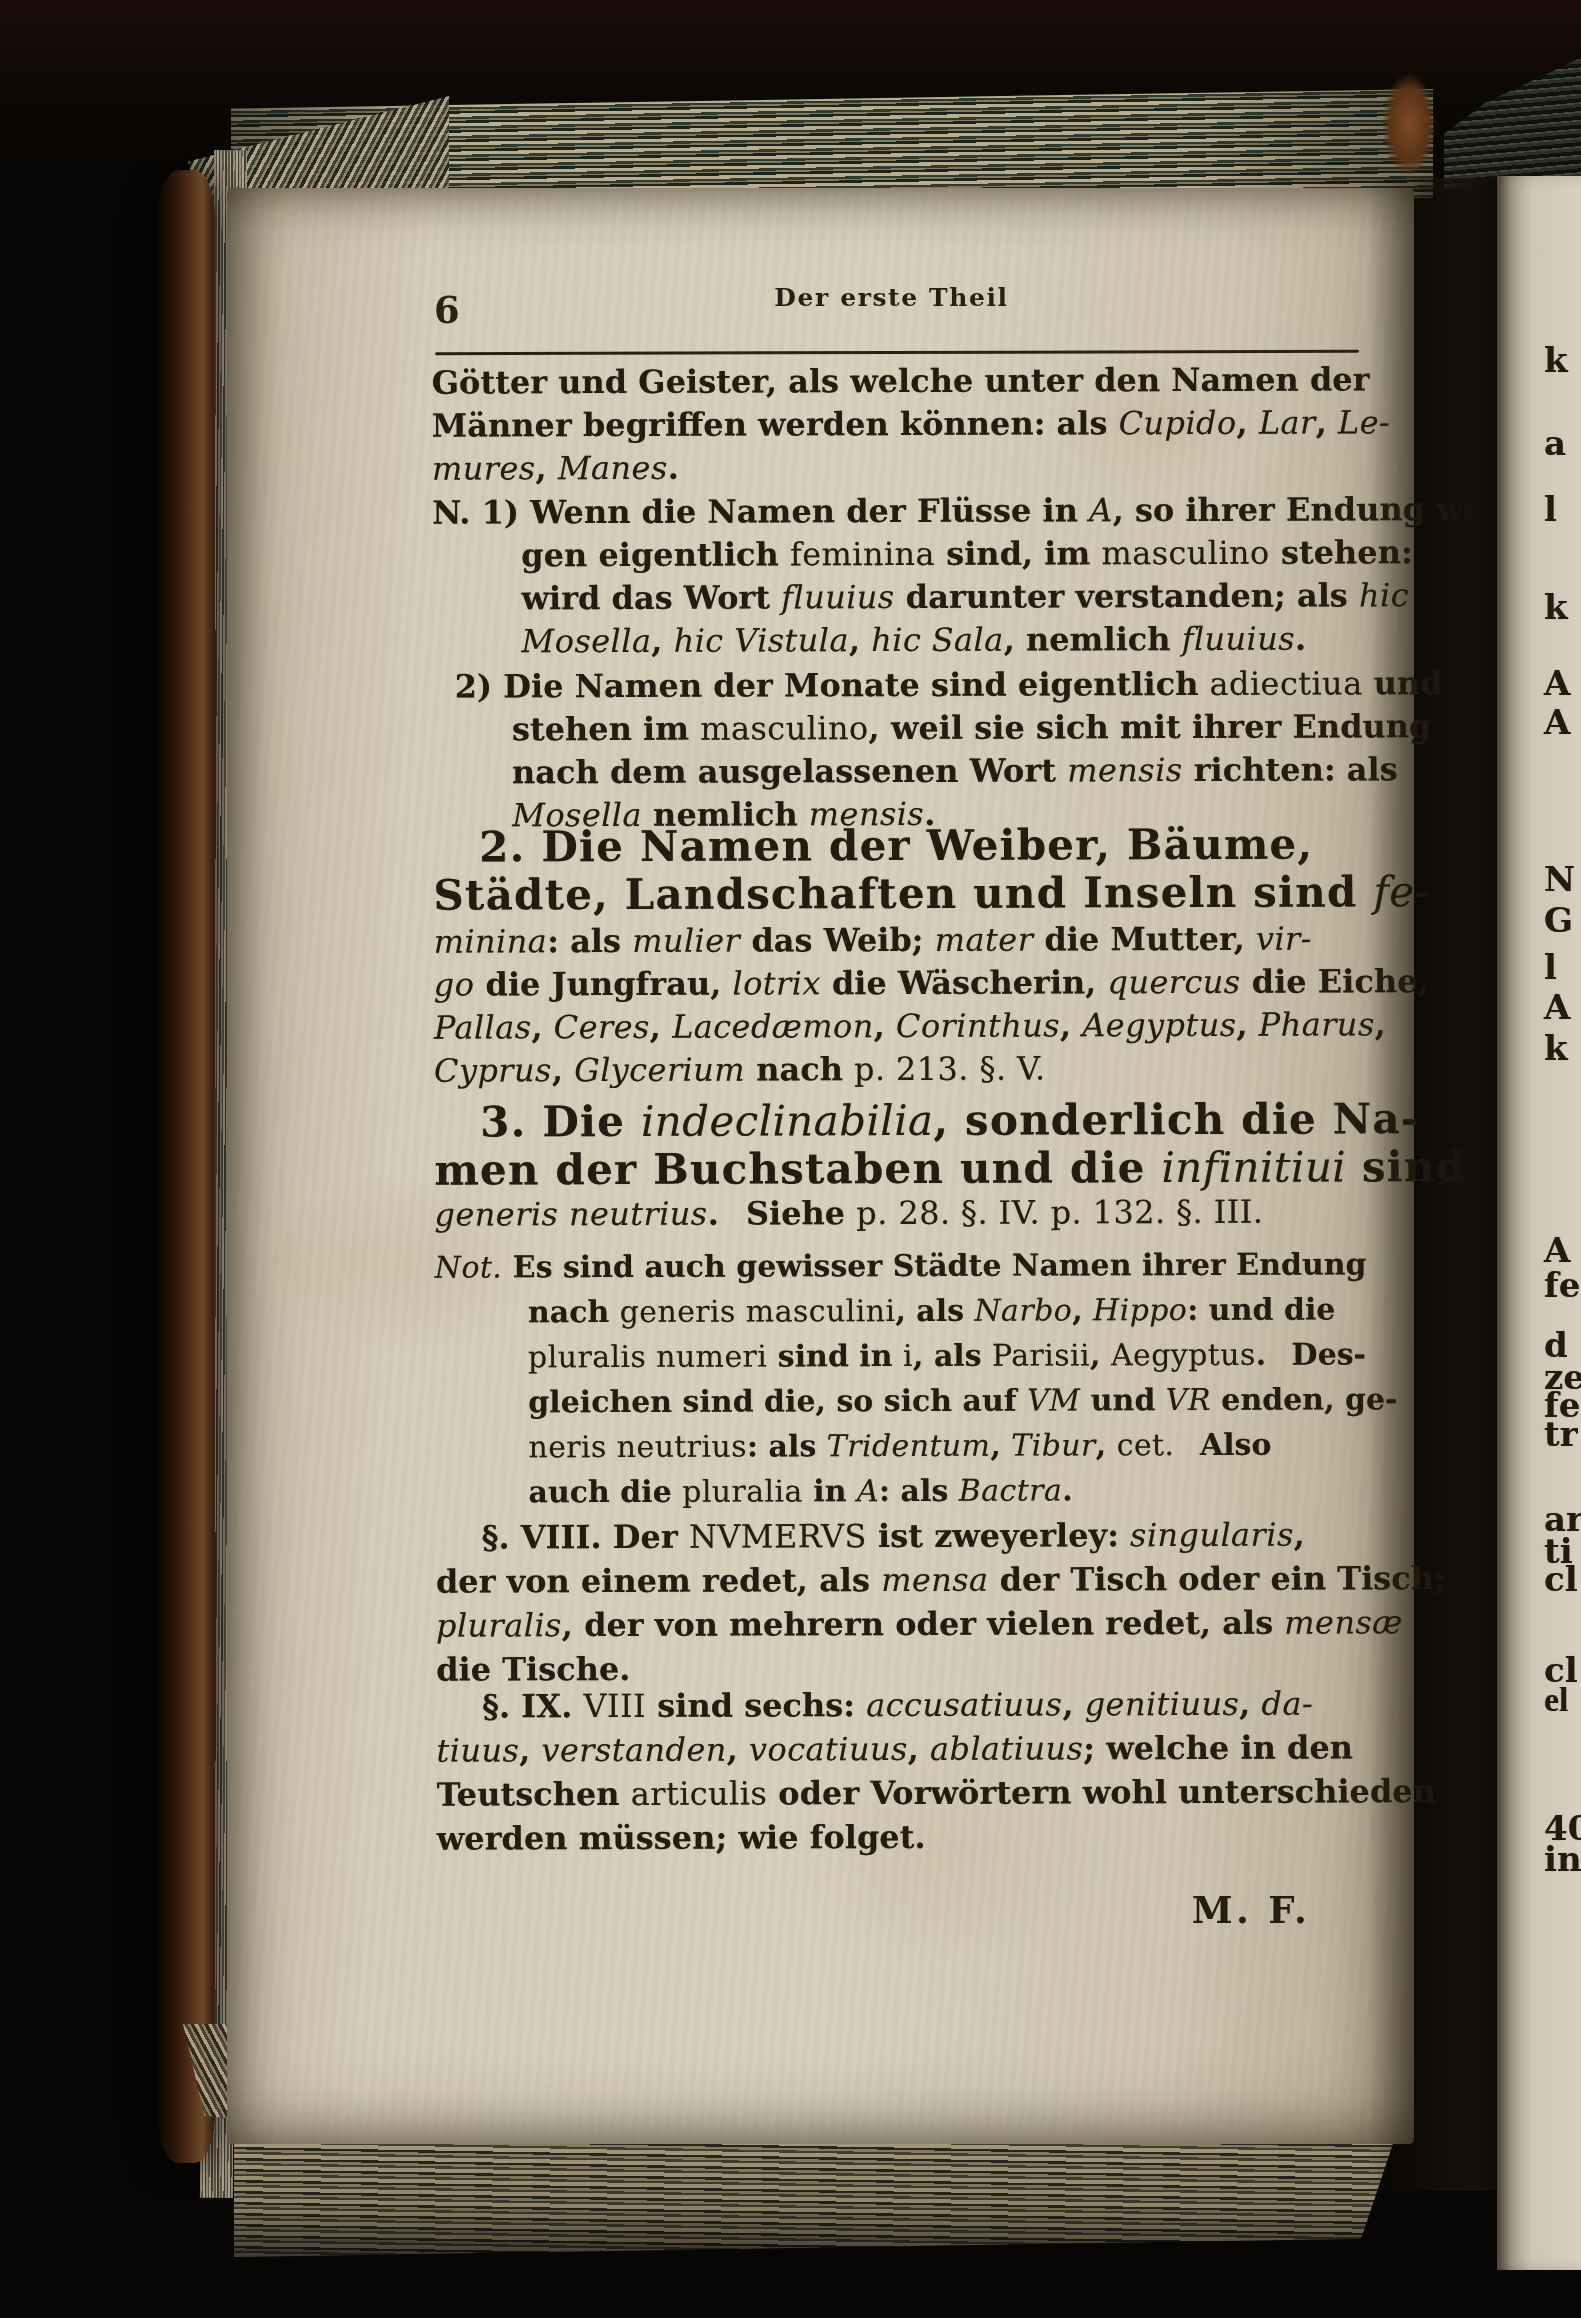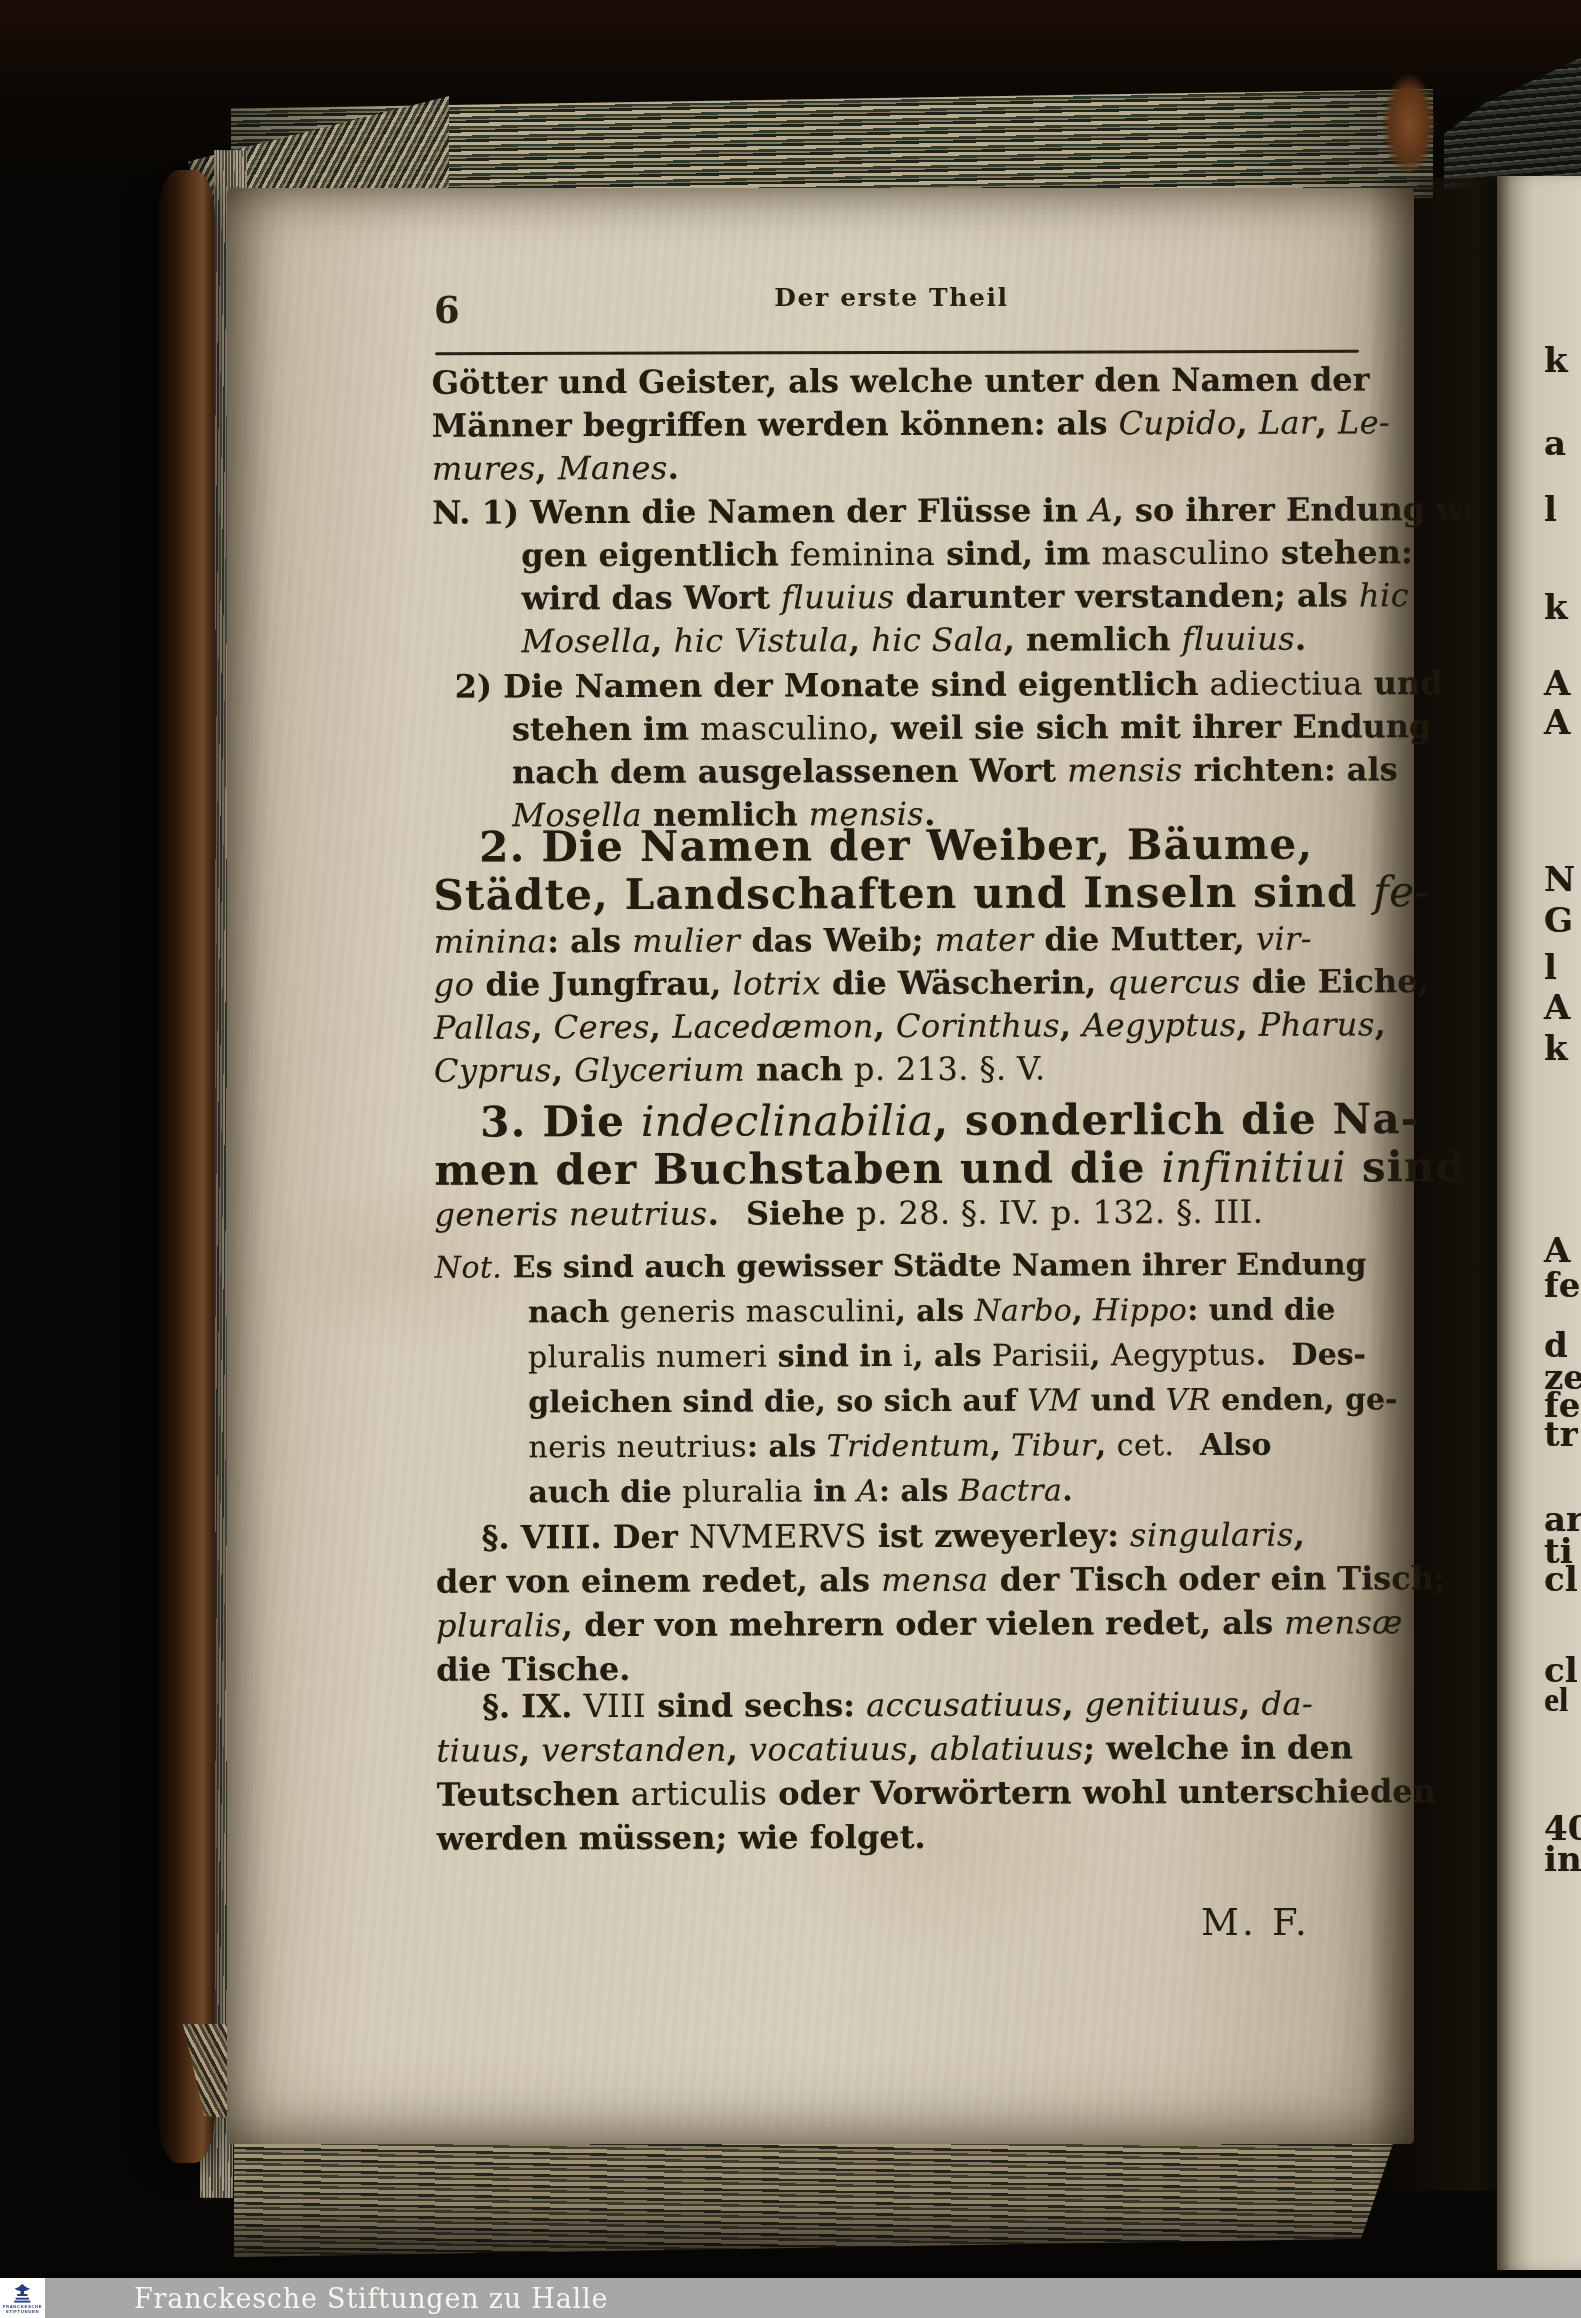--- a/index.html
+++ b/index.html
@@ -51,21 +51,21 @@
   .header-rule{position:absolute;left:208px;top:163px;width:924px;height:3.2px;background:#2a2116;
      border-radius:1.6px;transform:rotate(-.15deg);}
   .text-block{position:absolute;left:204px;top:0;width:941px;color:#231c11;transform:rotate(-.2deg);}
   .para{position:absolute;left:0;width:100%;}
   .line{white-space:nowrap;text-shadow:0 0 0.8px rgba(35,28,17,.45);}
   .frak{font-weight:700;}
   .lat-i{font-style:italic;font-weight:400;letter-spacing:0.4px;}
   .lat-r{font-weight:400;letter-spacing:0.4px;}
   .big{letter-spacing:1.2px;}
   .catchword{position:absolute;left:933px;top:1700px;width:150px;text-align:right;
-     font-size:37px;font-weight:400;letter-spacing:3.2px;color:#241d12;margin-top:13px;}
+     font-size:37px;font-weight:700;letter-spacing:3.2px;color:#241d12;}
   
   .gutter-shadow{position:absolute;left:1368px;top:178px;width:138px;height:2013px;
      background:linear-gradient(90deg,rgba(25,18,10,0) 0%,rgba(25,18,10,.5) 45%,#17110a 78%,#0a0705 100%);}
   .edge-top-right{position:absolute;left:1444px;top:46px;width:138px;height:142px;
      background:repeating-linear-gradient(175deg,#2e332c 0 3.2px,#11130f 3.2px 7.1px,#4a4f42 7.1px 8.7px);
      clip-path:polygon(0 62%,30% 40%,100% 8%,100% 100%,0 100%);opacity:.9;}
   .gutter-tab{position:absolute;left:1382px;top:73px;width:54px;height:103px;border-radius:40% 55% 45% 50%;
      background:radial-gradient(closest-side,#7d4a27,#5a3317 70%,rgba(40,20,8,0) 100%);}
   .facing-page{position:absolute;left:1497px;top:176px;width:85px;height:2094px;
      background:linear-gradient(90deg,#6e6554 0%,#a99f8e 16%,#cfc6b5 42%,#d8d0c0 100%);
@@ -185,28 +185,14 @@
       <span class="frag" style="top: 1414px;">tr</span>
       <span class="frag" style="top: 1499px;">ar</span>
       <span class="frag" style="top: 1531px;">ti</span>
       <span class="frag" style="top: 1559px;">cl</span>
       <span class="frag" style="top: 1650px;">cl</span>
       <span class="frag" style="top: 1681px; font-family: Liberation Serif, serif;">el</span>
       <span class="frag" style="top: 1808px;">40</span>
       <span class="frag" style="top: 1839px;">in</span>
     </div>
 
-  <div class="footer-bar">
-    <div class="logo-box">
-      <svg width="20.6" height="20.6" viewBox="0 0 28 28">
-        <path fill="#2b3f7e" d="M14 1 C10.5 5 7 7 3.5 7.3 c2 2.6 5 3.7 8 3.7 l0 4 -4.5 0 0 2.6 14 0 0 -2.6 -4.5 0 0 -4 c3 0 6 -1.1 8 -3.7 C21 7 17.5 5 14 1 z"></path>
-        <rect fill="#2b3f7e" x="5" y="20" width="18" height="2.6"></rect>
-        <rect fill="#2b3f7e" x="3" y="24" width="22" height="2.6"></rect>
-      </svg>
-      <div class="logo-caption">
-        <span>FRANCKESCHE</span>
-        <span>STIFTUNGEN</span>
-      </div>
-    </div>
-    <div class="footer-label">Franckesche Stiftungen zu Halle</div>
-  </div>
 </div>
 
 
 </body></html>

